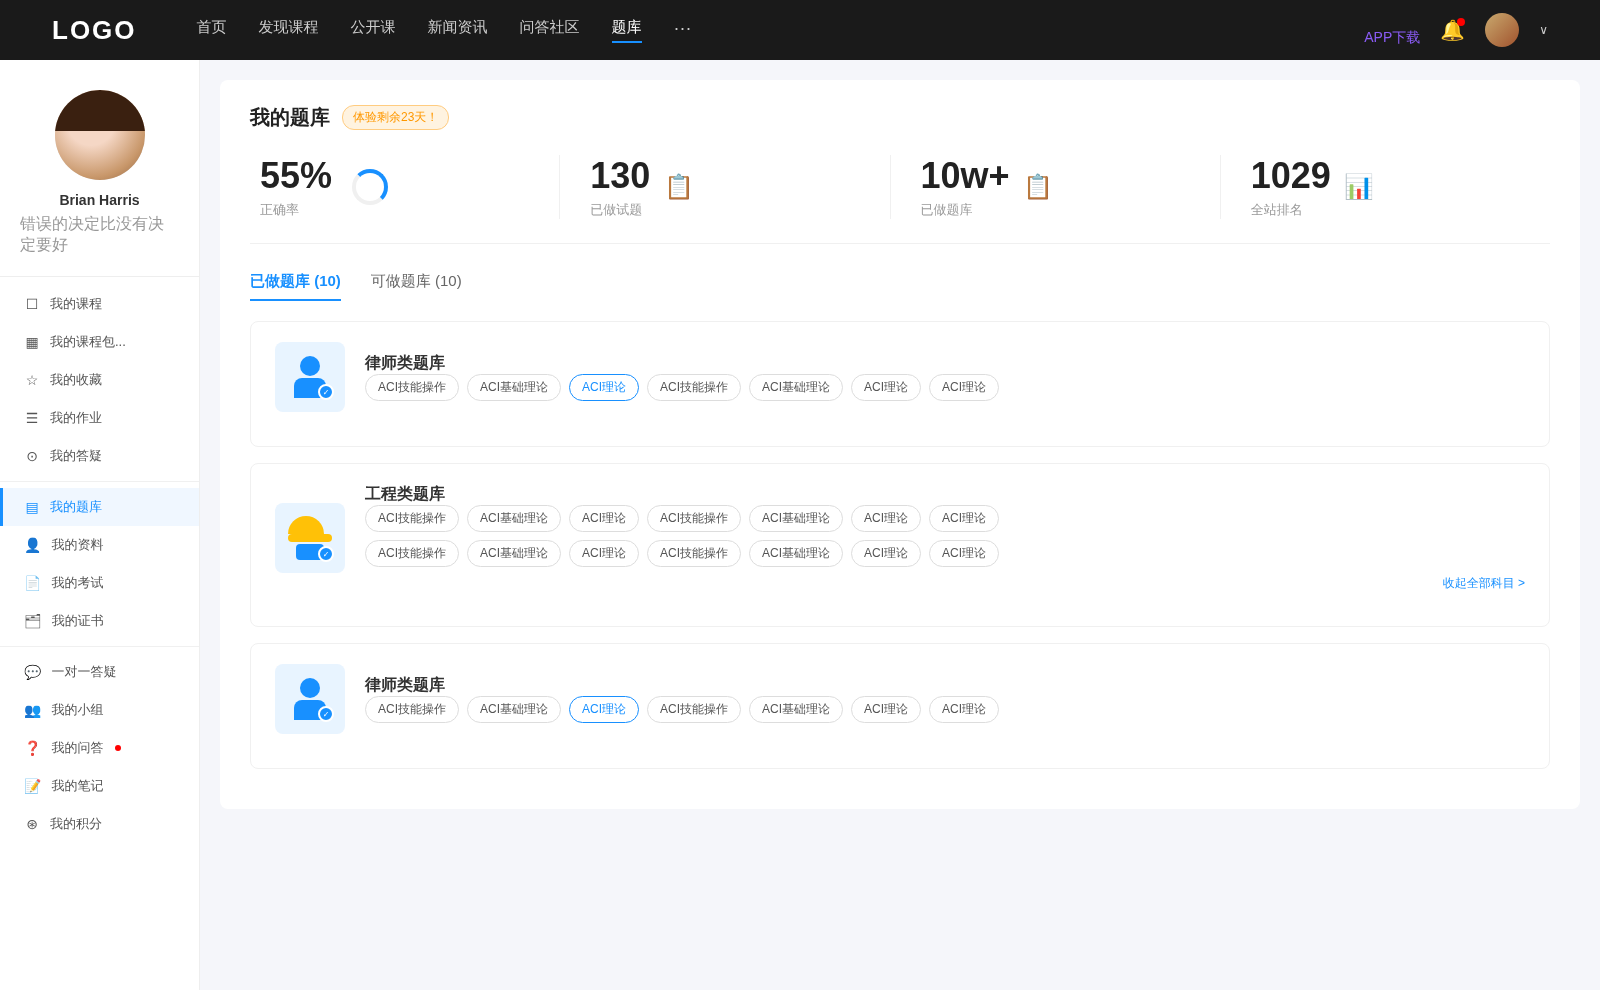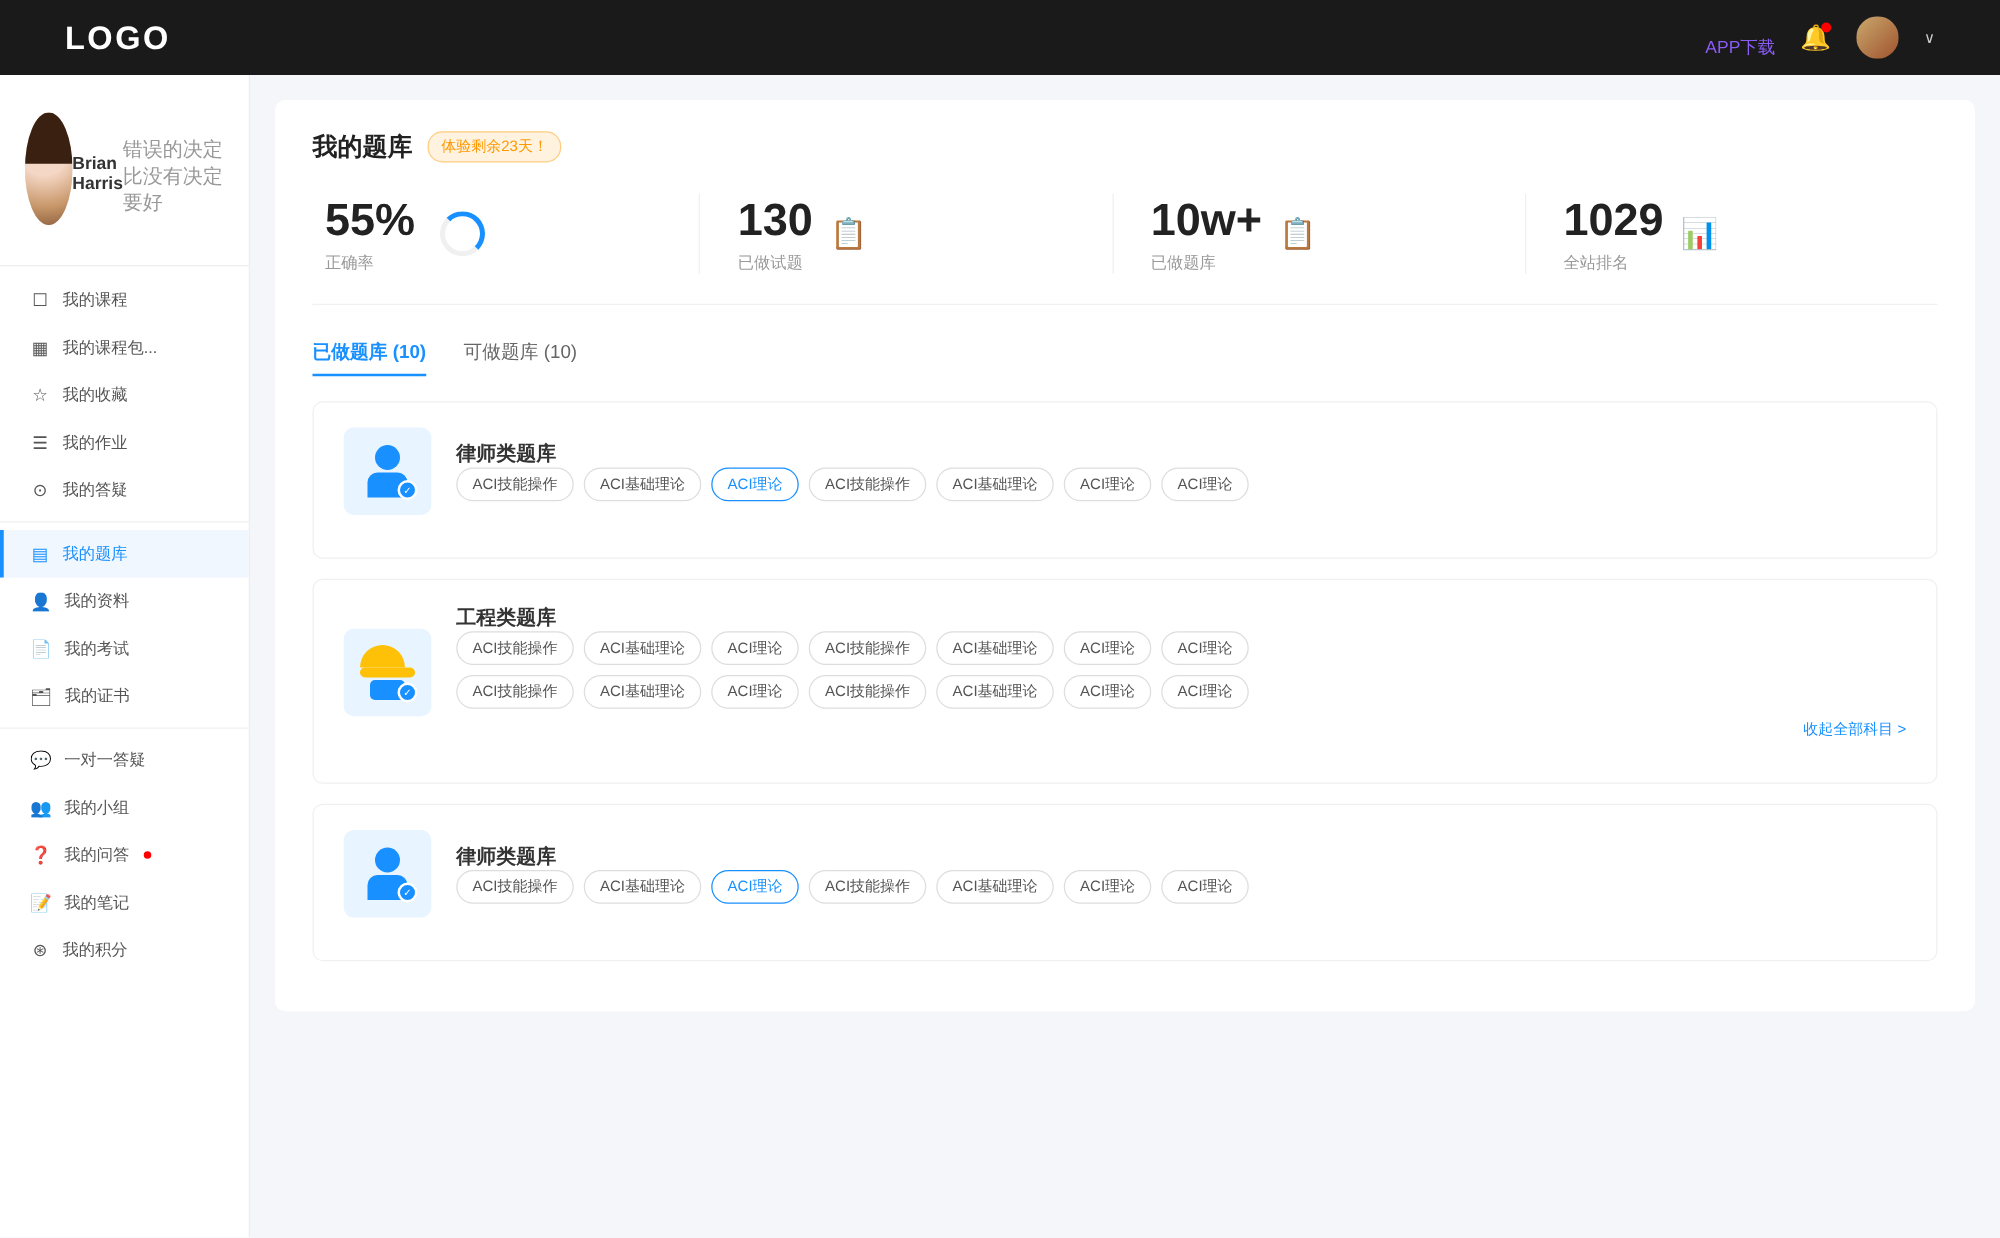--- a/index.html
+++ b/index.html
@@ -77,21 +77,21 @@
     
     .sidebar {
       width: 200px;
       background: #fff;
       padding: 0 0 20px 0;
       flex-shrink: 0;
       border-right: 1px solid #eee;
     }
     .sidebar-profile {
       display: flex;
-      flex-direction: row;
+      flex-direction: column;
       align-items: center;
       padding: 30px 20px 20px;
       border-bottom: 1px solid #eee;
     }
     .sidebar-avatar {
       width: 90px; height: 90px;
       border-radius: 50%;
       overflow: hidden;
       margin-bottom: 12px;
       background: #ddd;
@@ -358,20 +358,29 @@
     
     .icon-green-sheet { color: #52c41a; font-size: 24px; }
     .icon-orange-sheet { color: #fa8c16; font-size: 24px; }
     .icon-red-chart { color: #f5222d; font-size: 24px; }
   </style>
 </head>
 <body>
 
 <nav class="navbar">
   <span class="nav-logo">LOGO</span>
+  <div class="nav-links">
+    <span class="nav-link">首页</span>
+    <span class="nav-link">发现课程</span>
+    <span class="nav-link">公开课</span>
+    <span class="nav-link">新闻资讯</span>
+    <span class="nav-link">问答社区</span>
+    <span class="nav-link active">题库</span>
+    <span class="nav-more">···</span>
+  </div>
   <div class="nav-right">
     <span class="nav-app">APP下载</span>
     <div class="nav-bell">
       <span class="nav-bell-icon">🔔</span>
       <div class="nav-bell-dot"></div>
     </div>
     <div class="nav-avatar">
       <div class="nav-avatar-img"></div>
     </div>
     <span class="nav-chevron">∨</span>

